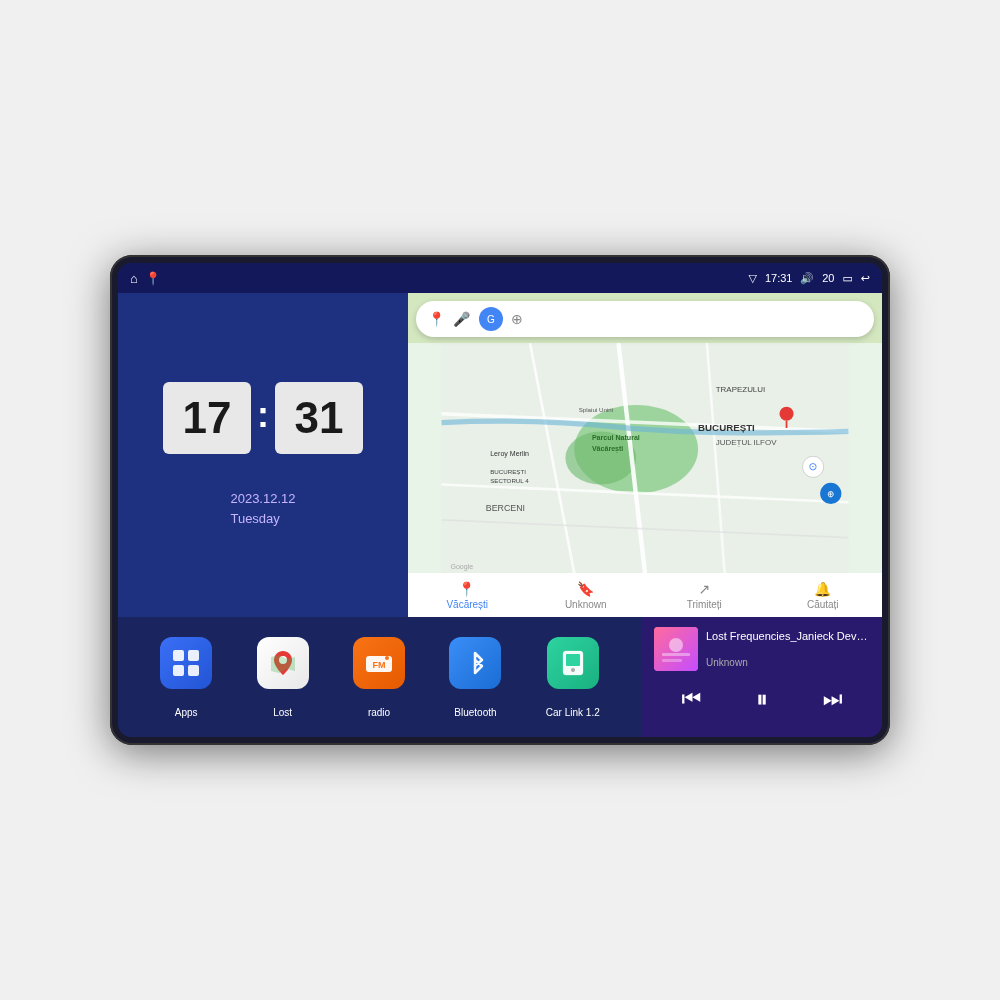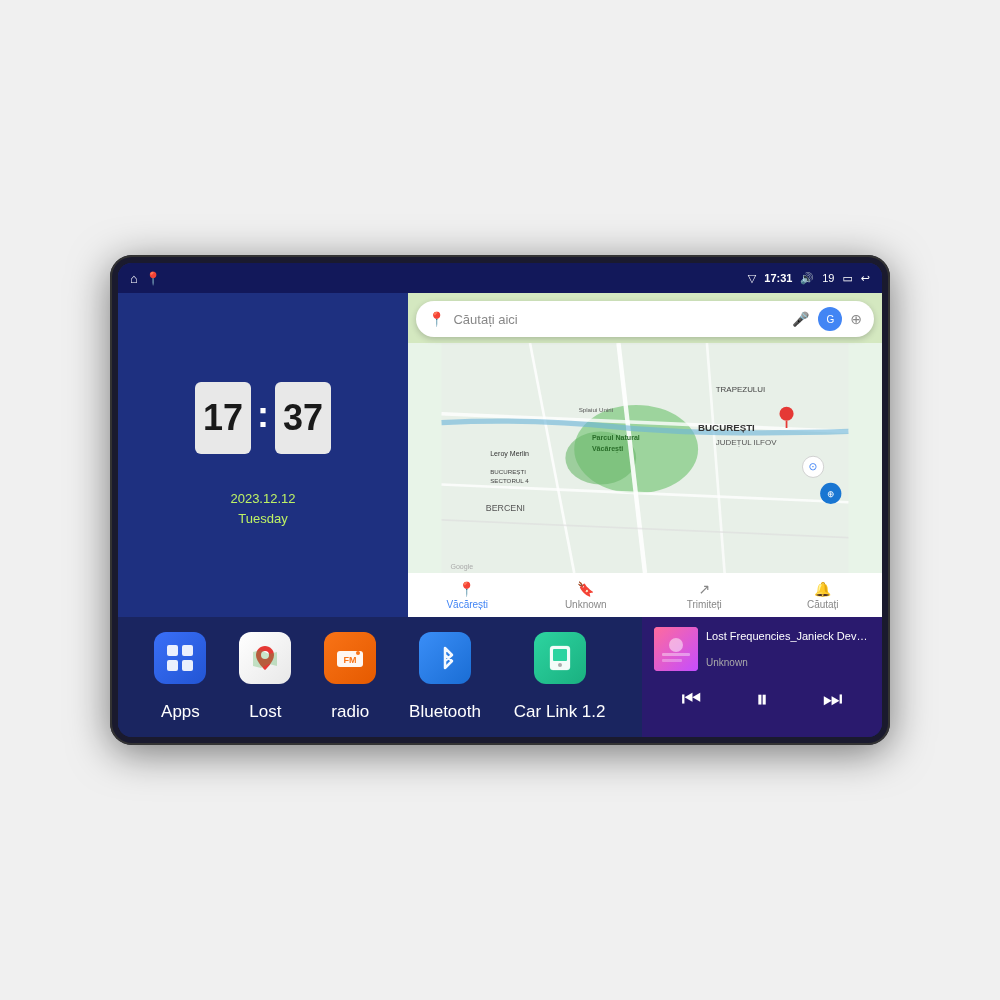--- a/index.html
+++ b/index.html
@@ -93,42 +93,42 @@
 
     .clock-display {
       display: flex;
       align-items: center;
       gap: 6px;
     }
 
     .clock-block {
       background: #e8e8e8;
       border-radius: 6px;
-      width: 56px;
+      width: 88px;
       height: 72px;
       display: flex;
       align-items: center;
       justify-content: center;
-      font-size: 36px;
+      font-size: 44px;
       font-weight: bold;
       color: #1a1a1a;
       font-family: 'Arial Black', sans-serif;
     }
 
     .clock-colon {
       color: #fff;
       font-size: 36px;
       font-weight: bold;
       margin-top: -6px;
     }
 
     .clock-date {
-      color: #bef264;
+      color: #c4b5fd;
       font-size: 13px;
-      text-align: center;
+      text-align: left;
       line-height: 1.5;
       margin-top: 25px;
     }
 
     
     .map-widget {
       flex: 1;
       background: #d4e8c0;
       position: relative;
       display: flex;
@@ -255,21 +255,21 @@
       height: 52px;
       border-radius: 12px;
       display: flex;
       align-items: center;
       justify-content: center;
       font-size: 26px;
     }
 
     .app-icon-label {
       color: #fff;
-      font-size: 17px;
+      font-size: 10px;
       text-align: center;
     }
 
     .icon-apps { background: linear-gradient(135deg, #3a6ff7, #2255d4); }
     .icon-maps { background: linear-gradient(135deg, #fff, #e8e8e8); color: #4285f4; }
     .icon-radio { background: linear-gradient(135deg, #f97316, #e55a00); }
     .icon-bluetooth { background: linear-gradient(135deg, #3a8ef7, #1a6dd4); }
     .icon-carlink { background: linear-gradient(135deg, #2dd4a0, #1ab080); }
 
     
@@ -350,48 +350,47 @@
 <div class="device-outer">
   <div class="device-screen">
 
     <div class="status-bar">
       <div class="status-left">
         <span class="status-icon">⌂</span>
         <span class="status-icon" style="color:#4285f4;">📍</span>
       </div>
       <div class="status-right">
         <span style="font-size:11px;">▽</span>
-        <span style="font-weight:bold;">17:31</span>
+        <span style="font-weight:normal;">17:31</span>
         <span>🔊</span>
-        <span>19</span>
+        <span>20</span>
         <span>▭</span>
         <span style="cursor:pointer;">↩</span>
       </div>
     </div>
 
     <div class="main-content">
 
       <div class="top-section">
 
         <div class="clock-widget">
           <div class="clock-display">
             <div class="clock-block">17</div>
             <div class="clock-colon">:</div>
-            <div class="clock-block">37</div>
+            <div class="clock-block">31</div>
           </div>
           <div class="clock-date">
             <div>2023.12.12</div>
             <div>Tuesday</div>
           </div>
         </div>
 
         <div class="map-widget">
           <div class="map-search-bar">
             <span class="map-search-pin">📍</span>
-            <span class="map-search-text">Căutați aici</span>
             <span class="map-search-mic">🎤</span>
             <div class="map-search-avatar">G</div>
             <span style="font-size:14px;color:#888;">⊕</span>
           </div>
 
           <div class="map-bg" style="margin-top:50px;">
             <svg class="map-svg" viewBox="0 0 460 260" xmlns="http://www.w3.org/2000/svg">
 
               <rect width="460" height="260" fill="#e8f0e8"></rect>
 

